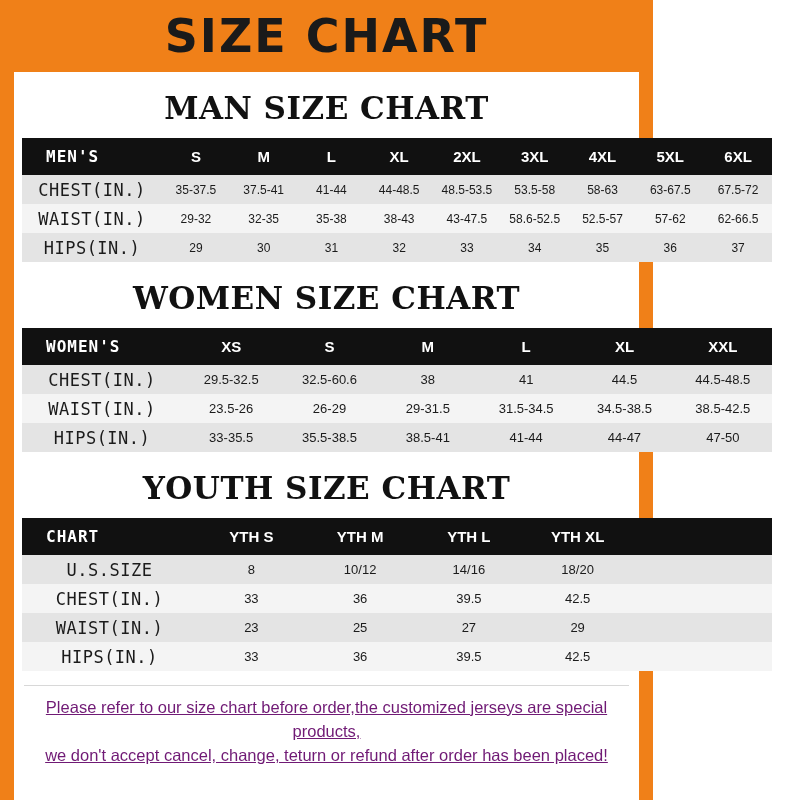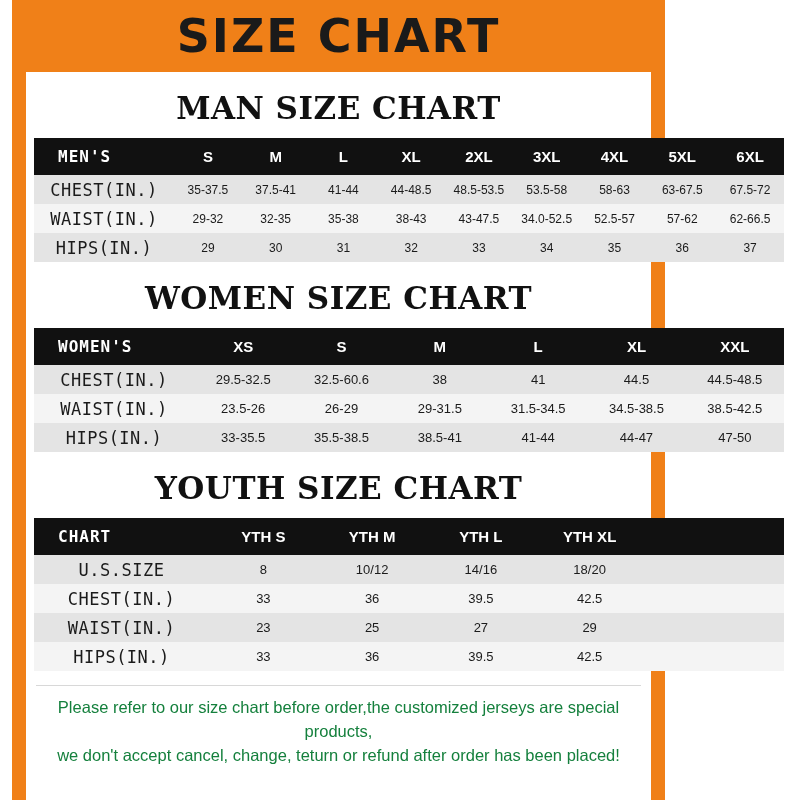--- a/index.html
+++ b/index.html
@@ -14,21 +14,20 @@
     overflow: hidden;
   }
   .page {
     position: relative;
     width: 653px;
     height: 800px;
     background: #ffffff;
     box-sizing: border-box;
     border-left: 14px solid #f08018;
     border-right: 14px solid #f08018;
-    margin-left: 12px;
   }
   .banner {
     height: 72px;
     background: #f08018;
     display: flex;
     align-items: center;
     justify-content: center;
     margin: 0 -14px;
   }
   .banner-title {
@@ -95,25 +94,26 @@
   }
   .men-table tbody td { font-size: 12px; }
   .women-table th, .women-table td { font-size: 14px; height: 33px; }
   .women-table thead th { font-size: 17px; height: 40px; }
   .youth-table th, .youth-table td { font-size: 14px; height: 34px; }
   .youth-table thead th { font-size: 17px; height: 42px; }
   .footer-note {
     margin: 14px 10px 0 10px;
     border-top: 1px solid #d8d8d8;
     padding-top: 10px;
-    color: #15803d;
+    color: #701a75;
     font-size: 16.5px;
     line-height: 1.45;
     text-align: center;
     font-family: "Liberation Sans", sans-serif;
+    text-decoration: underline;
   }
 </style>
 </head>
 <body>
 
 <div class="page">
 
   <div class="banner">
     <div class="banner-title">SIZE CHART</div>
   </div>
@@ -160,21 +160,21 @@
           <td>63-67.5</td>
           <td>67.5-72</td>
         </tr>
         <tr class="even">
           <td class="rowlabel">WAIST(IN.)</td>
           <td>29-32</td>
           <td>32-35</td>
           <td>35-38</td>
           <td>38-43</td>
           <td>43-47.5</td>
-          <td>34.0-52.5</td>
+          <td>58.6-52.5</td>
           <td>52.5-57</td>
           <td>57-62</td>
           <td>62-66.5</td>
         </tr>
         <tr class="odd">
           <td class="rowlabel">HIPS(IN.)</td>
           <td>29</td>
           <td>30</td>
           <td>31</td>
           <td>32</td>

